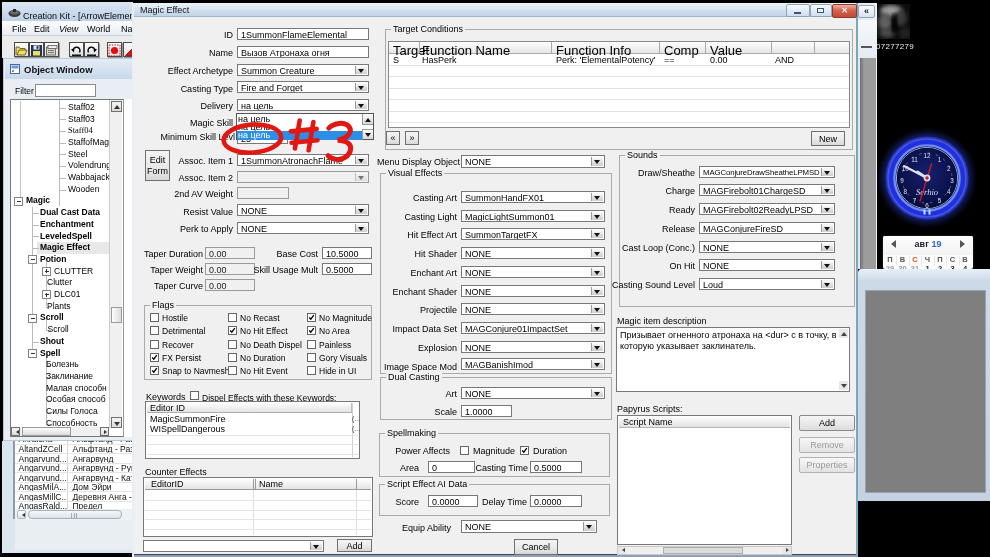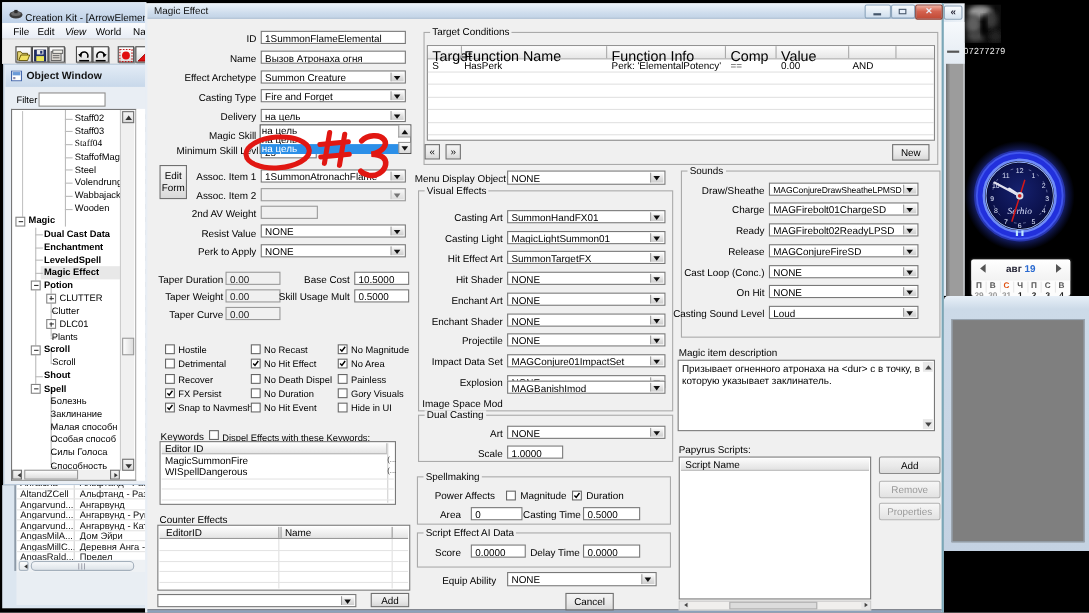--- a/index.html
+++ b/index.html
@@ -433,20 +433,23 @@
 <div class="fld dis" style="left:71px;top:244px;width:50px;height:12px;">0.00</div>
 <div class="lblr" style="left:124px;top:246px;width:60px;">Base Cost</div>
 <div class="fld" style="left:188px;top:244px;width:50px;height:12px;">10.5000</div>
 <div class="lblr" style="left:9px;top:262px;width:60px;">Taper Weight</div>
 <div class="fld dis" style="left:71px;top:260px;width:50px;height:12px;">0.00</div>
 <div class="lblr" style="left:114px;top:262px;width:70px;">Skill Usage Mult</div>
 <div class="fld" style="left:188px;top:260px;width:50px;height:12px;">0.5000</div>
 <div class="lblr" style="left:9px;top:278px;width:60px;">Taper Curve</div>
 <div class="fld dis" style="left:71px;top:276px;width:50px;height:12px;">0.00</div>
 
+<div class="gb" style="left:10px;top:302px;width:228px;height:75px;">
+      <s>Flags</s>
+    </div>
 <div id="flags">
 <div class="ck" style="left:16px;top:310px;"></div>
       <div class="lbl" data-f="1" style="left:28px;top:310px;">Hostile</div>
 <div class="ck" style="left:16px;top:323px;"></div>
       <div class="lbl" data-f="1" style="left:28px;top:323px;">Detrimental</div>
 <div class="ck" style="left:16px;top:336.5px;"></div>
       <div class="lbl" data-f="1" style="left:28px;top:336.5px;">Recover</div>
 <div class="ck" style="left:16px;top:350px;">
         <svg width="7" height="7">
           <path d="M1.2,3.5 L2.8,5.2 L5.8,1.2" stroke="#000" fill="none" stroke-width="1.3"></path>
@@ -568,21 +571,21 @@
         </span></div>
 <div class="lblr" style="left:243px;top:321px;width:80px;">Impact Data Set</div>
 <div class="fld" style="left:327px;top:319px;width:144px;height:12px;">MAGConjure01ImpactSet<span class="arw">
           <b></b>
         </span></div>
 <div class="lblr" style="left:243px;top:339.5px;width:80px;">Explosion</div>
 <div class="fld" style="left:327px;top:337.5px;width:144px;height:12px;">NONE<span class="arw">
           <b></b>
         </span></div>
 <div class="lblr" style="left:243px;top:358.5px;width:80px;">Image Space Mod</div>
-<div class="fld" style="left:327px;top:343px;width:144px;height:12px;">MAGBanishImod<span class="arw">
+<div class="fld" style="left:327px;top:355px;width:144px;height:12px;">MAGBanishImod<span class="arw">
           <b></b>
         </span></div>
 <div class="gb" style="left:246px;top:374px;width:232px;height:43px;">
         <s>Dual Casting</s>
       </div>
 <div class="lblr" style="left:243px;top:385.5px;width:80px;">Art</div>
 <div class="fld" style="left:327px;top:383.5px;width:144px;height:12px;">NONE<span class="arw">
           <b></b>
         </span></div>
 <div class="lblr" style="left:243px;top:404px;width:80px;">Scale</div>

